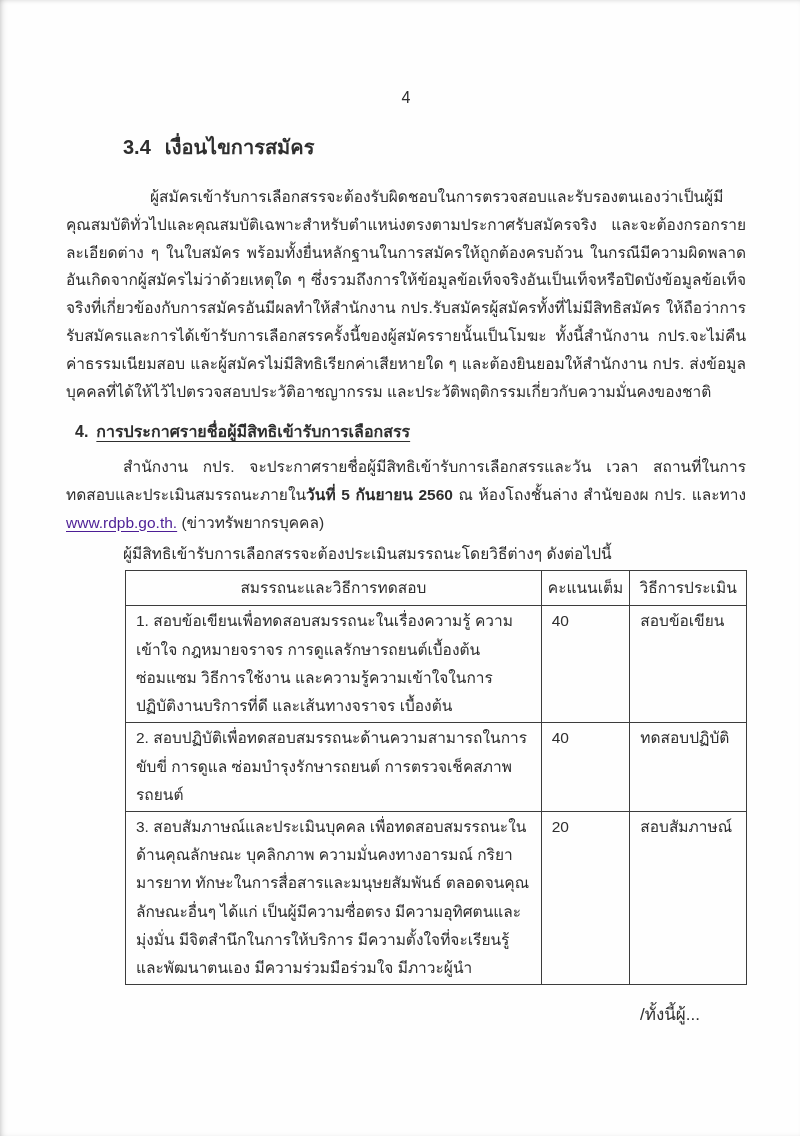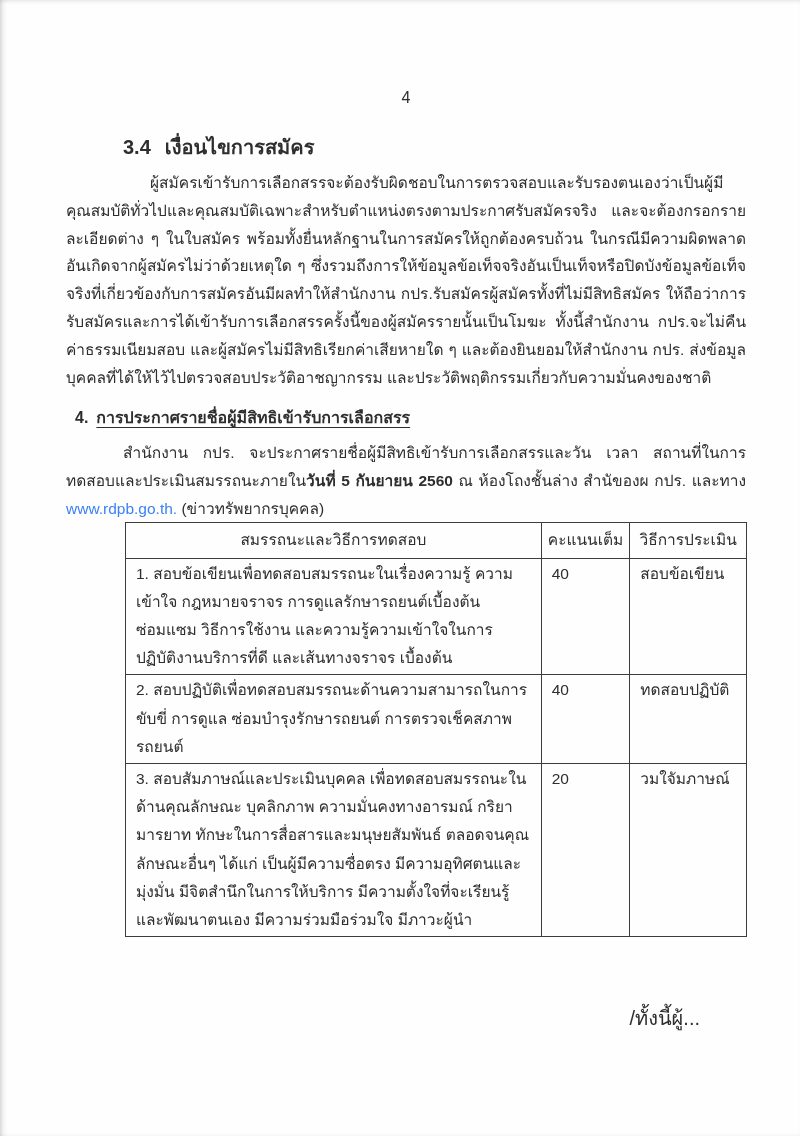--- a/index.html
+++ b/index.html
@@ -12,42 +12,42 @@
     font-size:15.5px;
     line-height:1.8;
     overflow:hidden;
     box-shadow: inset 4px 0 7px -4px rgba(0,0,0,.28), inset 0 3px 6px -4px rgba(0,0,0,.14);
   }
   .content{position:absolute;left:66px;top:0;width:680px;}
   .page-number{text-align:center;margin-top:84px;font-size:16px;}
   .h34{margin:16px 0 0 57px;font-weight:bold;font-size:20px;}
   .h34 .sec-no{margin-right:14px;}
   .para{margin:0;text-align:justify;}
-  .para-1{margin-top:4px;text-indent:84px;}
+  .para-1{margin-top:18px;text-indent:84px;}
   .sec-head{margin-top:12px;font-weight:bold;font-size:16px;}
   .sec-head .sec-no{margin-right:8px;}
   .sec-head .sec-title{text-decoration:underline;text-underline-offset:4px;}
   .h4{margin-left:9px;}
   .para-4{margin-top:6px;text-indent:57px;}
   .bold{font-weight:bold;}
-  .link{color:#3b82f6;text-underline-offset:3px;cursor:pointer;}
+  .link{color:#4c1d95;text-decoration:underline;text-underline-offset:3px;cursor:pointer;}
   .intro-line{margin:4px 0 2px 57px;}
   table.assess{
     margin-left:59px;border-collapse:collapse;width:622px;
     font-size:15.5px;line-height:1.82;
   }
   table.assess th,table.assess td{border:1.5px solid #3c3c3c;padding:1px 10px 2px 10px;}
   table.assess th{font-weight:normal;text-align:center;padding:3px 6px;}
   .col-desc{width:399px;}
   .col-score{width:85px;}
   .col-method{width:112px;}
   td.score,td.method{vertical-align:top;padding-top:2px;}
   .u{text-underline-offset:3px;}
   .para-close{margin-top:11px;text-indent:57px;}
-  .footer-mark{position:absolute;top:1000px;right:100px;font-size:20px;}
+  .footer-mark{position:absolute;top:1000px;right:100px;font-size:17px;}
 </style>
 </head>
 <body>
 
 <div class="page">
   <div class="content">
 
     <div class="page-number">4</div>
 
     <div class="h34">
@@ -56,20 +56,21 @@
 
     <p class="para para-1">ผู้สมัครเข้ารับการเลือกสรรจะต้องรับผิดชอบในการตรวจสอบและรับรองตนเองว่าเป็นผู้มีคุณสมบัติทั่วไปและคุณสมบัติเฉพาะสำหรับตำแหน่งตรงตามประกาศรับสมัครจริง และจะต้องกรอกรายละเอียดต่าง ๆ ในใบสมัคร พร้อมทั้งยื่นหลักฐานในการสมัครให้ถูกต้องครบถ้วน ในกรณีมีความผิดพลาดอันเกิดจากผู้สมัครไม่ว่าด้วยเหตุใด ๆ ซึ่งรวมถึงการให้ข้อมูลข้อเท็จจริงอันเป็นเท็จหรือปิดบังข้อมูลข้อเท็จจริงที่เกี่ยวข้องกับการสมัครอันมีผลทำให้สำนักงาน กปร.รับสมัครผู้สมัครทั้งที่ไม่มีสิทธิสมัคร ให้ถือว่าการรับสมัครและการได้เข้ารับการเลือกสรรครั้งนี้ของผู้สมัครรายนั้นเป็นโมฆะ  ทั้งนี้สำนักงาน กปร.จะไม่คืนค่าธรรมเนียมสอบ และผู้สมัครไม่มีสิทธิเรียกค่าเสียหายใด ๆ และต้องยินยอมให้สำนักงาน กปร. ส่งข้อมูลบุคคลที่ได้ให้ไว้ไปตรวจสอบประวัติอาชญากรรม และประวัติพฤติกรรมเกี่ยวกับความมั่นคงของชาติ</p>
 
     <div class="sec-head h4">
       <span class="sec-no">4.</span><span class="sec-title">การประกาศรายชื่อผู้มีสิทธิเข้ารับการเลือกสรร</span>
     </div>
 
     <p class="para para-4"><span>สำนักงาน กปร. จะประกาศรายชื่อผู้มีสิทธิเข้ารับการเลือกสรรและวัน เวลา สถานที่ในการทดสอบและประเมินสมรรถนะภายใน</span><span class="bold">วันที่ 5 กันยายน 2560</span><span> ณ ห้องโถงชั้นล่าง สำนัของผ กปร. และทาง </span><span class="link">www.rdpb.go.th.</span><span> (ข่าวทรัพยากรบุคคล)</span></p>
 
 
+    <div class="intro-line">ผู้มีสิทธิเข้ารับการเลือกสรรจะต้องประเมินสมรรถนะโดยวิธีต่างๆ ดังต่อไปนี้</div>
 
     <table class="assess">
       <colgroup>
           <col class="col-desc">
           <col class="col-score">
           <col class="col-method">
         </colgroup>
       <thead>
         <tr>
           <th>สมรรถนะและวิธีการทดสอบ</th>
@@ -84,21 +85,21 @@
           <td class="method">สอบข้อเขียน</td>
         </tr>
         <tr>
           <td><span class="u">2. สอบปฏิบัติ</span><span>เพื่อทดสอบสมรรถนะด้านความสามารถในการขับขี่ การดูแล ซ่อมบำรุงรักษารถยนต์  การตรวจเช็คสภาพรถยนต์</span></td>
           <td class="score">40</td>
           <td class="method">ทดสอบปฏิบัติ</td>
         </tr>
         <tr>
           <td><span class="u">3. สอบสัมภาษณ์และประเมินบุคคล</span><span> เพื่อทดสอบสมรรถนะในด้านคุณลักษณะ บุคลิกภาพ ความมั่นคงทางอารมณ์ กริยามารยาท ทักษะในการสื่อสารและมนุษยสัมพันธ์  ตลอดจนคุณลักษณะอื่นๆ ได้แก่ เป็นผู้มีความซื่อตรง  มีความอุทิศตนและมุ่งมั่น  มีจิตสำนึกในการให้บริการ มีความตั้งใจที่จะเรียนรู้และพัฒนาตนเอง มีความร่วมมือร่วมใจ  มีภาวะผู้นำ</span></td>
           <td class="score">20</td>
-          <td class="method">วมใจัมภาษณ์</td>
+          <td class="method">สอบสัมภาษณ์</td>
         </tr>
       </tbody>
     </table>
 
 
   </div>
 
   <div class="footer-mark">/ทั้งนี้ผู้...</div>
 </div>
 

